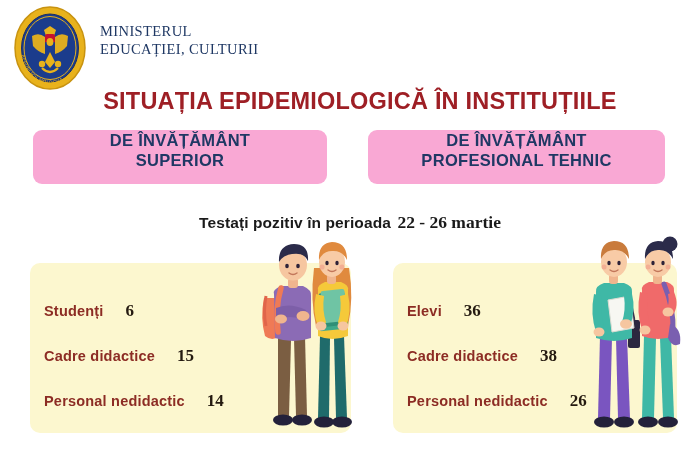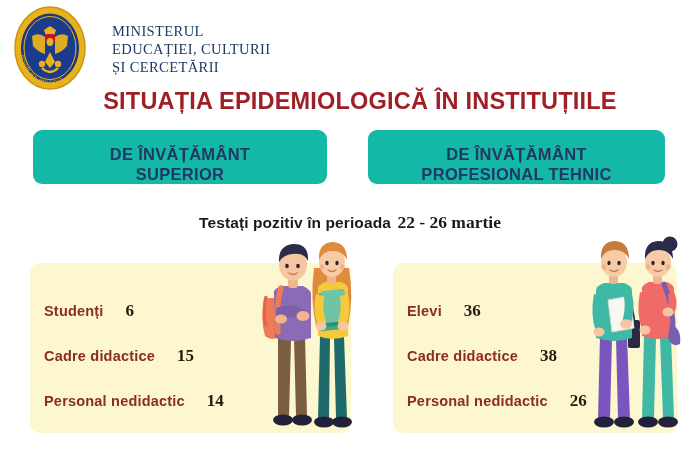--- a/index.html
+++ b/index.html
@@ -40,21 +40,21 @@
     position: absolute;
     left: 100px;
     top: 22px;
     font-family: "Liberation Serif", serif;
     font-size: 14.5px;
     line-height: 18px;
     letter-spacing: 0.4px;
     color: #1f3864;
     font-weight: 400;
   }
-  .ministry-text div { white-space: nowrap; margin-left: 12px; }
+  .ministry-text div { white-space: nowrap; }
 
   
   .main-title {
     position: absolute;
     left: 0;
     top: 88px;
     width: 700px;
     text-align: center;
     font-size: 23.5px;
     font-weight: bold;
@@ -62,24 +62,24 @@
     color: #9e1f25;
     padding-left: 20px;
     box-sizing: border-box;
   }
 
   
   .cat-box {
     position: absolute;
     top: 130px;
     height: 54px;
-    background: #14b8a6;
+    background: #f9a8d4;
     border-radius: 9px;
     display: flex;
-    align-items: flex-end;
+    align-items: flex-start;
     justify-content: center;
     text-align: center;
     color: #1f3864;
     font-weight: bold;
     font-size: 16.5px;
     line-height: 20px;
     letter-spacing: 0.3px;
   }
   #cat-box-left  { left: 33px;  width: 294px; }
   #cat-box-right { left: 368px; width: 297px; }
@@ -186,21 +186,20 @@
           <circle cx="30" cy="58" r="3.2" fill="#e8b21c"></circle>
           <circle cx="46" cy="58" r="3.2" fill="#e8b21c"></circle>
           <path d="M30 62 Q38 70 46 62" fill="none" stroke="#e8b21c" stroke-width="2.2"></path>
         </g>
       </svg>
     </div>
 
     <div class="ministry-text">
       <div>MINISTERUL</div>
       <div>EDUCAȚIEI, CULTURII</div>
-      <div>ȘI CERCETĂRII</div>
     </div>
   </div>
 
   <div class="main-title">SITUAȚIA EPIDEMIOLOGICĂ ÎN INSTITUȚIILE</div>
 
   <div class="cat-box" id="cat-box-left">
     <div>
       <div>DE ÎNVĂȚĂMÂNT</div>
       <div>SUPERIOR</div>
     </div>

